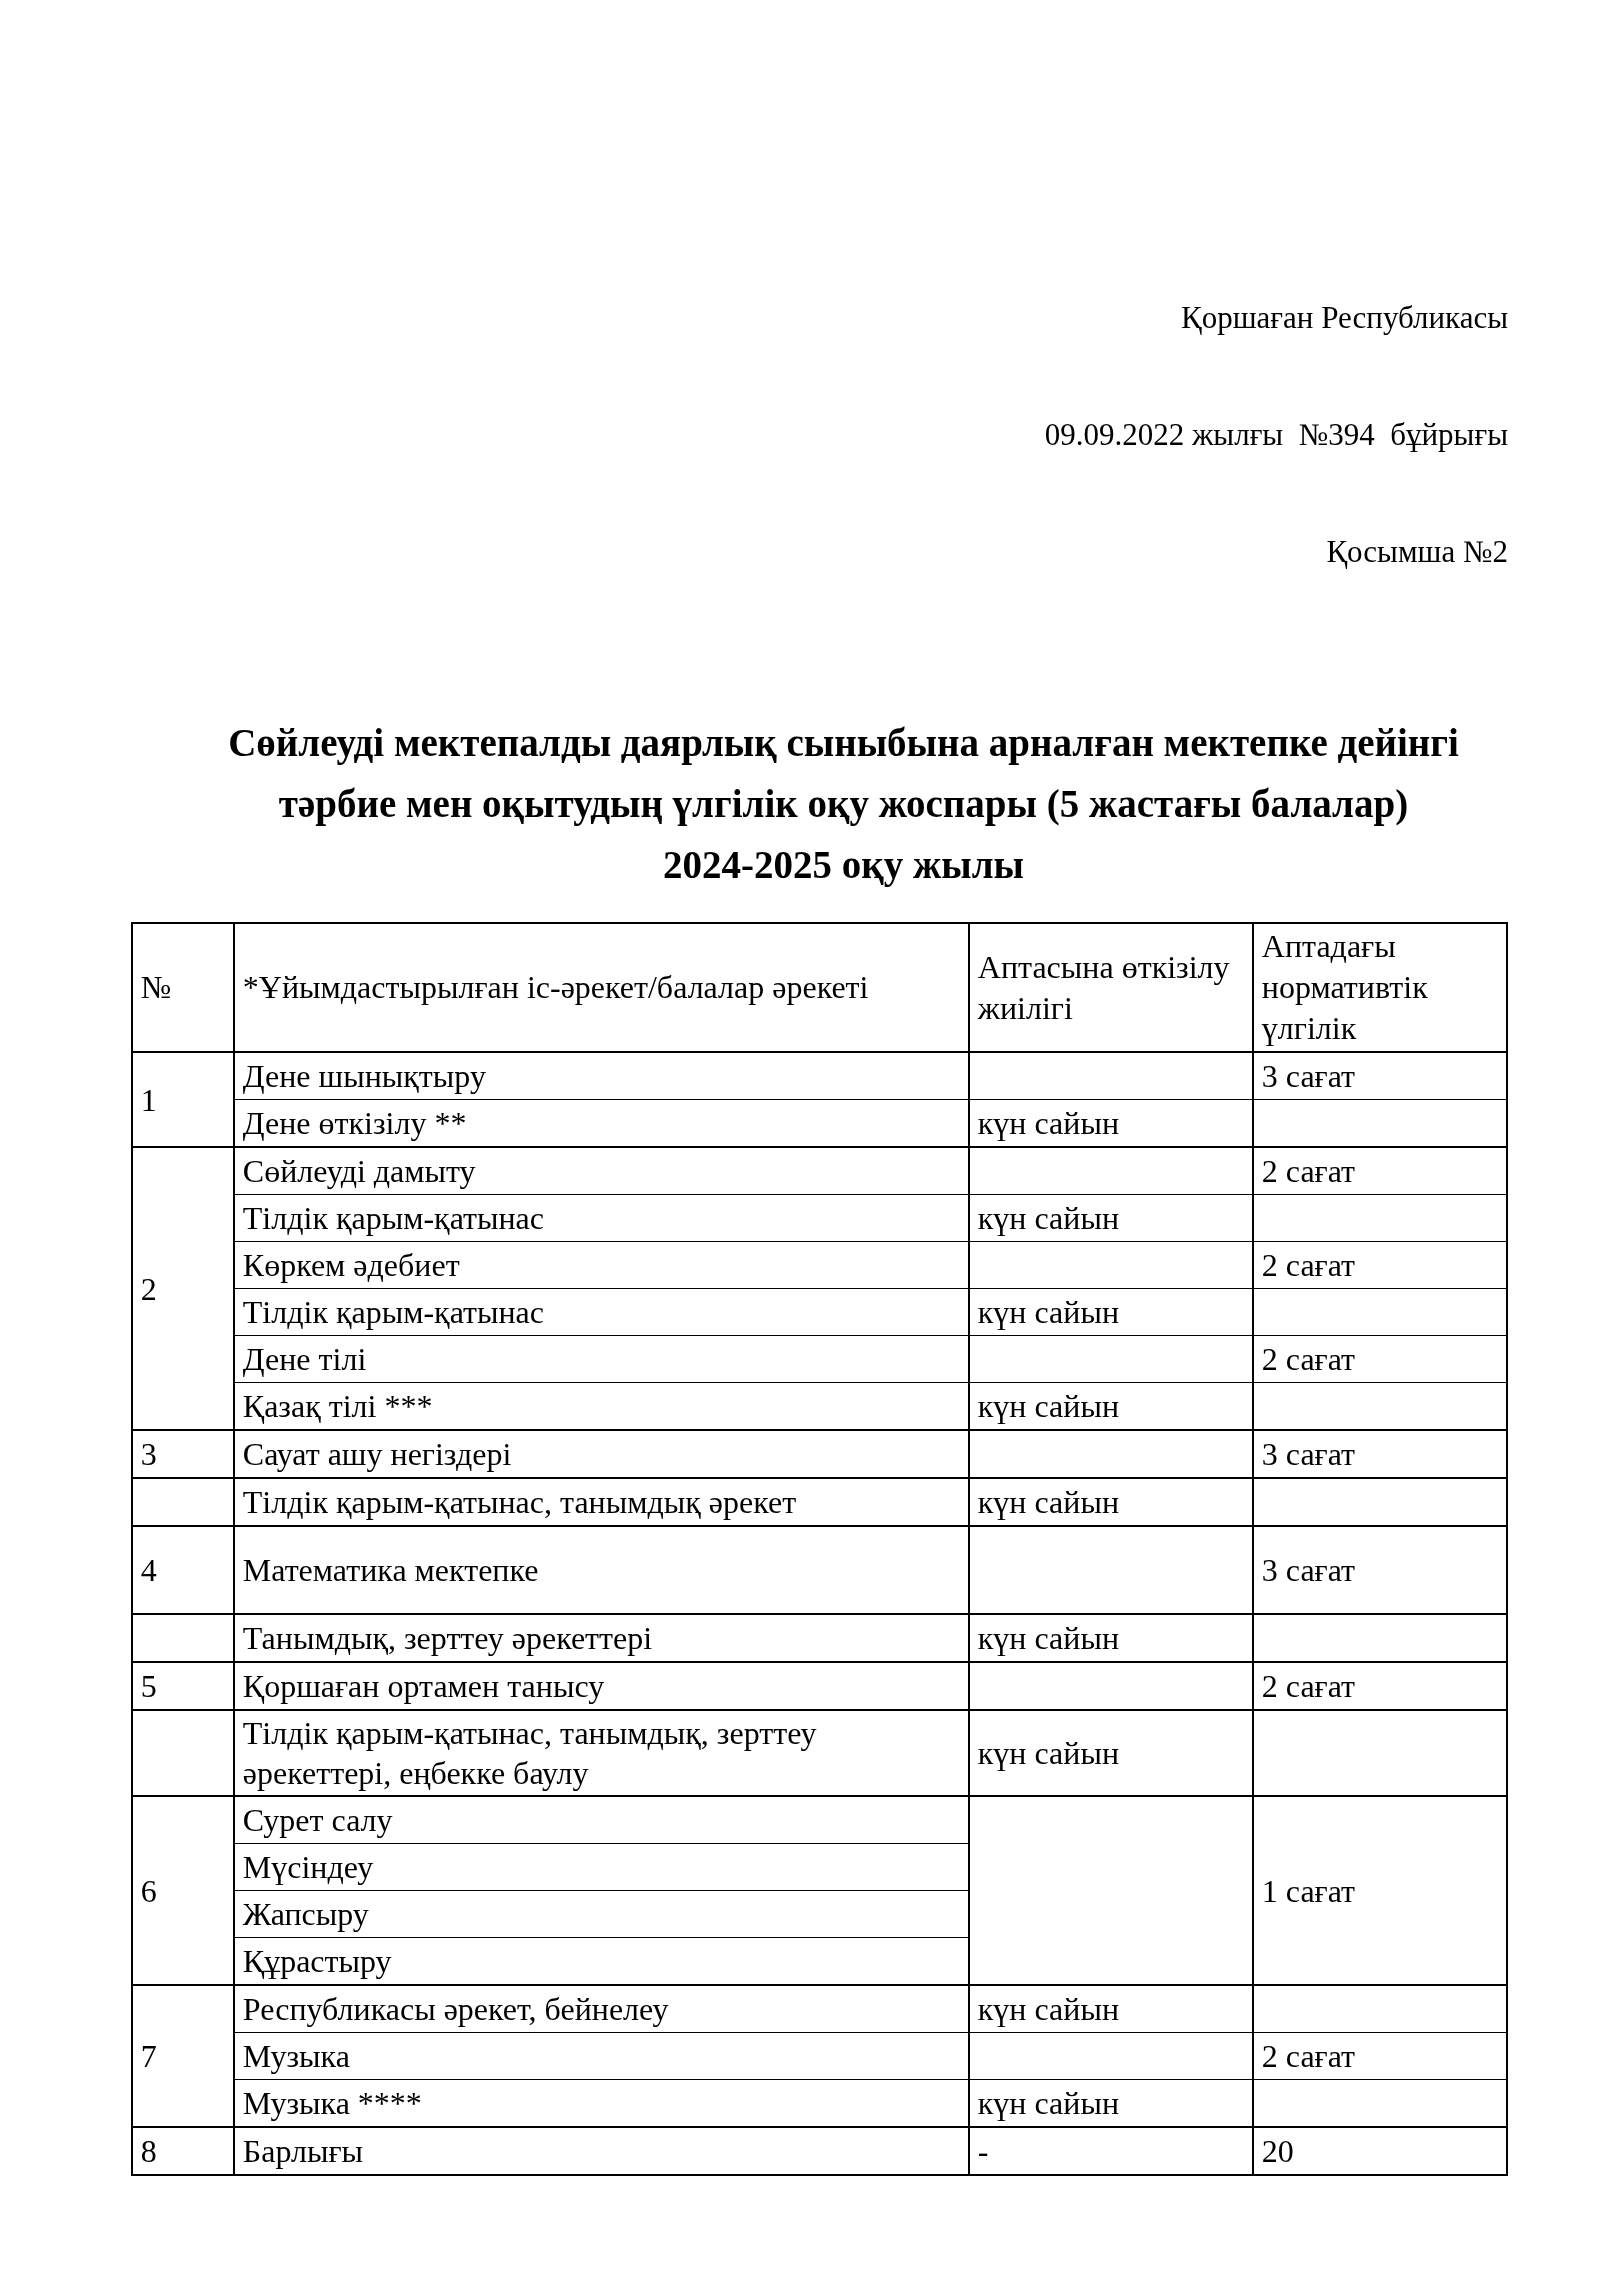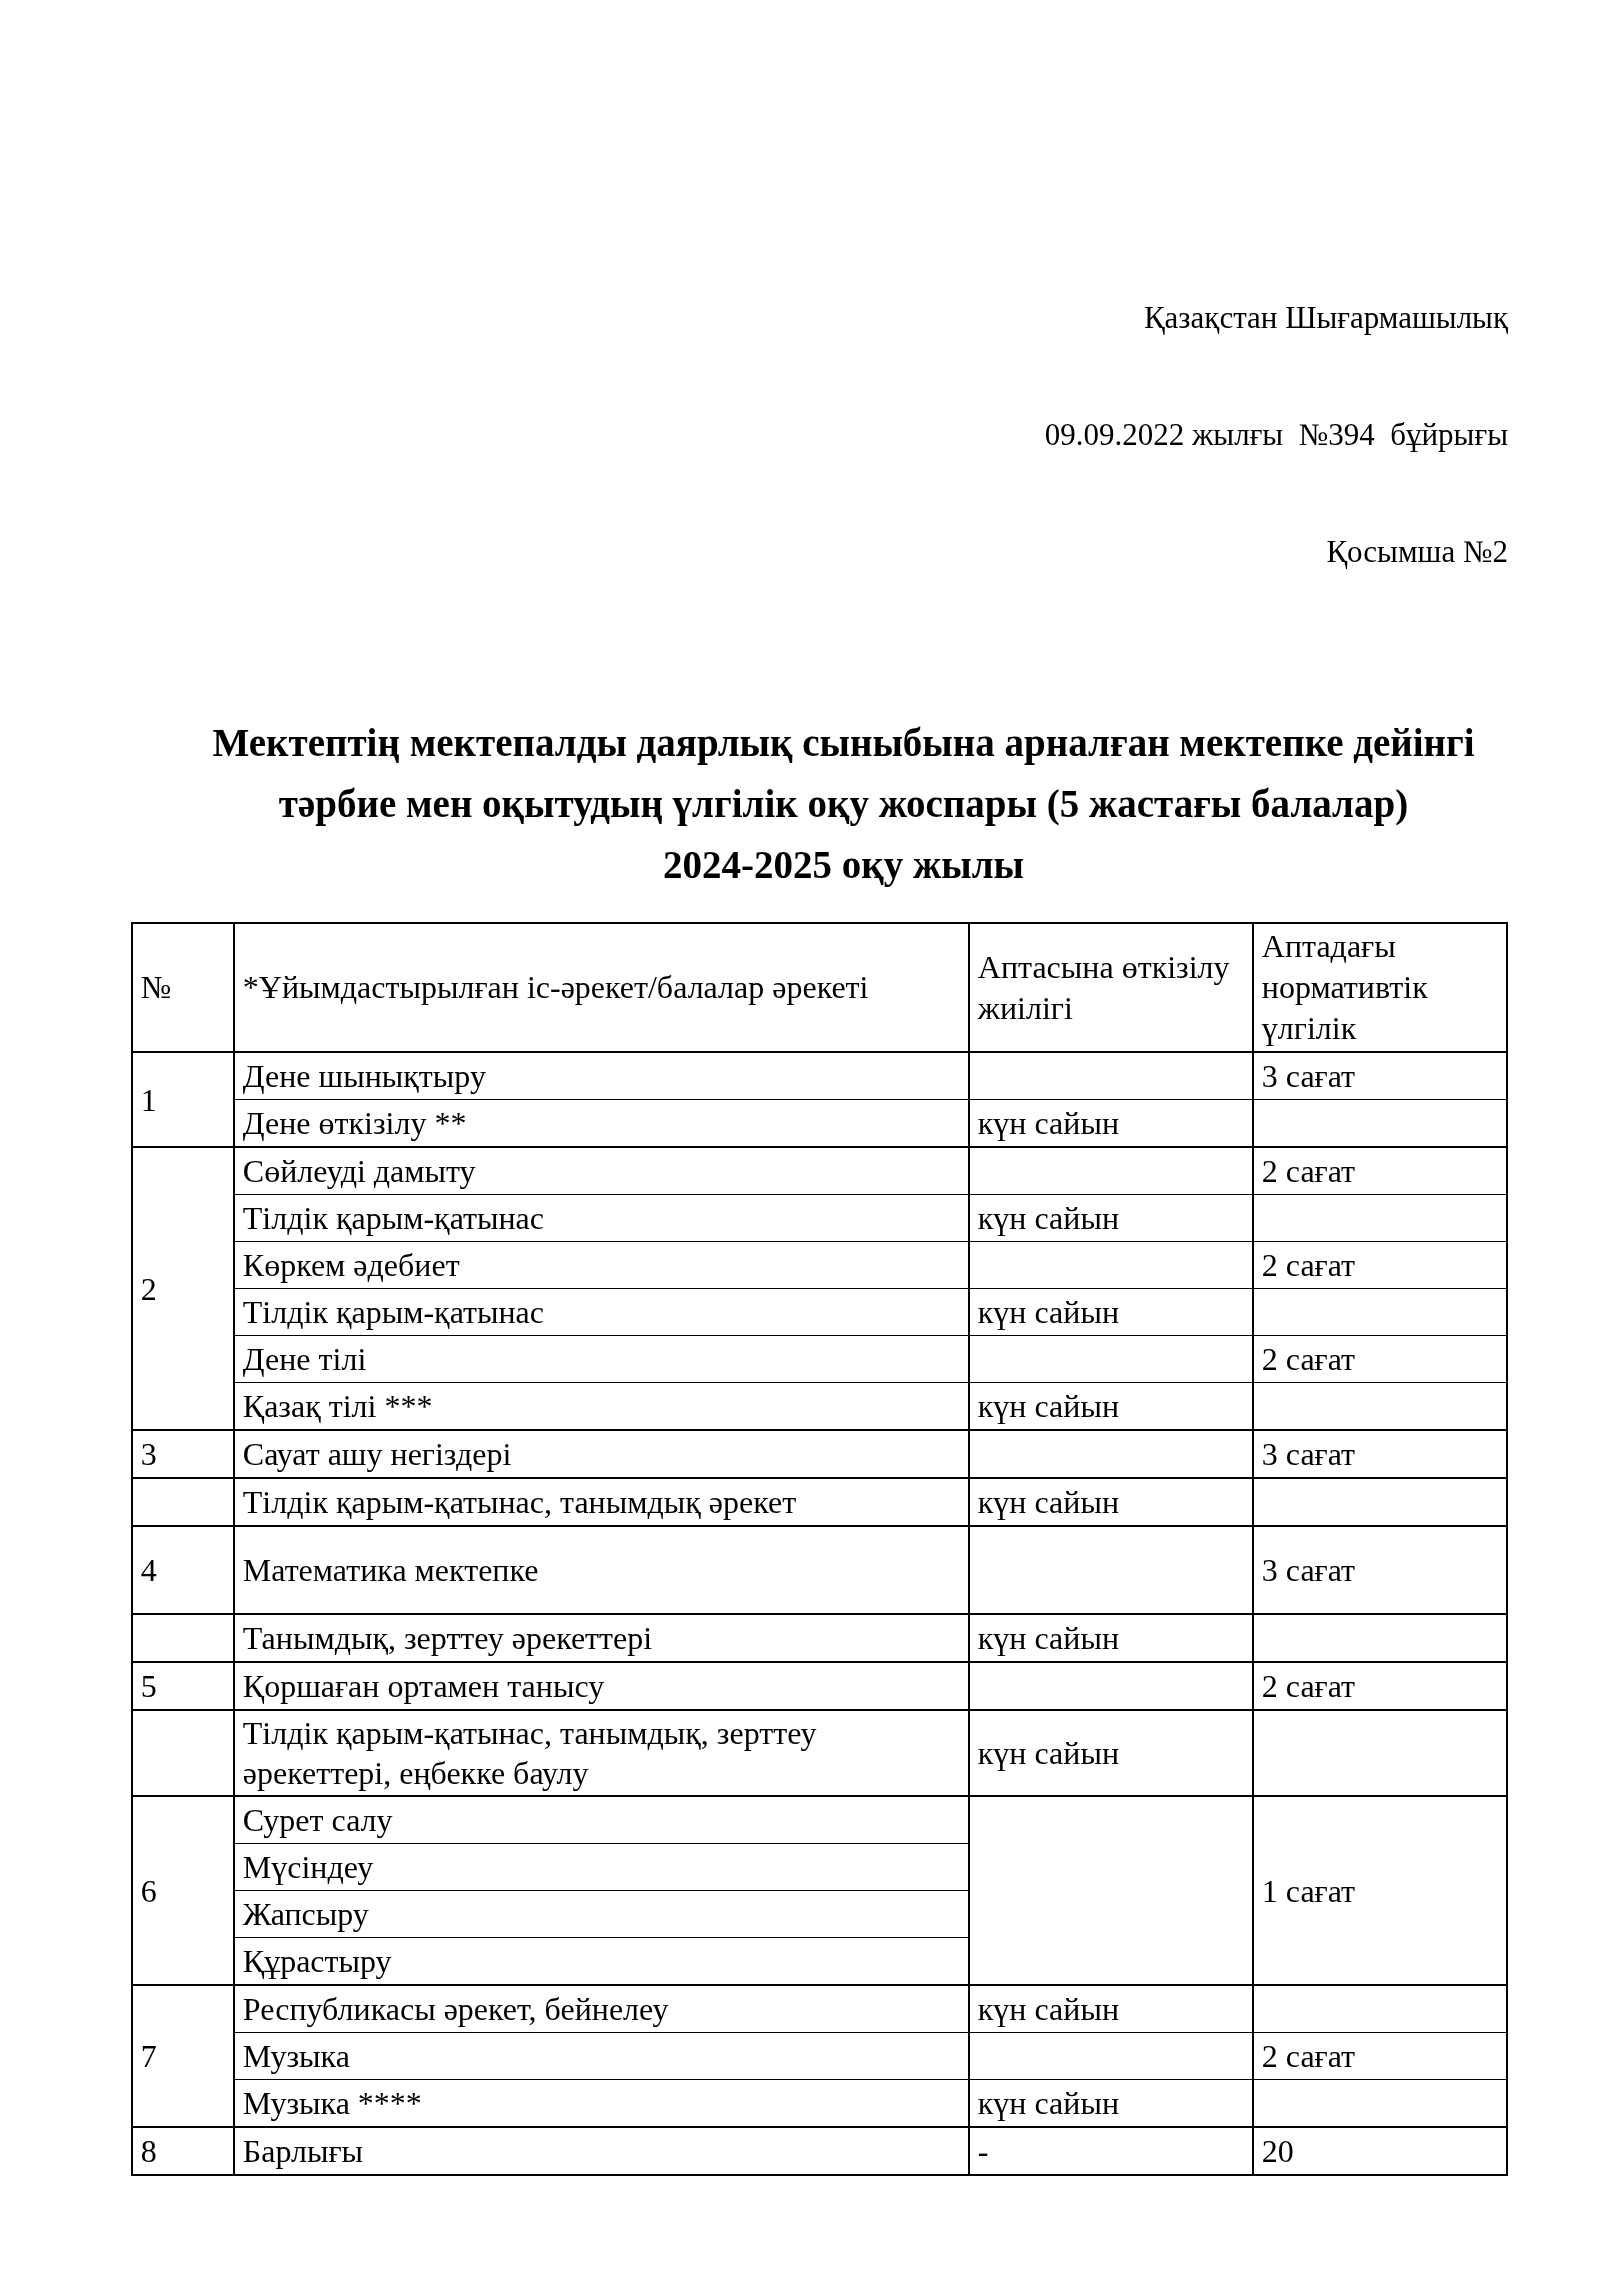--- a/index.html
+++ b/index.html
@@ -62,27 +62,27 @@
   tr.h80 > td { height: 78px; }
   td.v-top { vertical-align: top; padding-top: 3.9px; }
   td.v-mid { vertical-align: middle; }
 </style>
 </head>
 <body>
 
 <div class="page">
 
   <div class="doc-header">
-    <div>Қазақстан Шығармашылық</div>
+    <div>Қоршаған Республикасы</div>
     <div>09.09.2022 жылғы  №394  бұйрығы</div>
     <div>Қосымша №2</div>
   </div>
 
   <div class="doc-title">
-    <div>Мектептің мектепалды даярлық сыныбына арналған мектепке дейінгі</div>
+    <div>Сөйлеуді мектепалды даярлық сыныбына арналған мектепке дейінгі</div>
     <div>тәрбие мен оқытудың үлгілік оқу жоспары (5 жастағы балалар)</div>
     <div>2024-2025 оқу жылы</div>
   </div>
 
   <table class="curriculum">
     <colgroup>
       <col class="c-num">
         <col class="c-act">
         <col class="c-freq">
         <col class="c-load">

